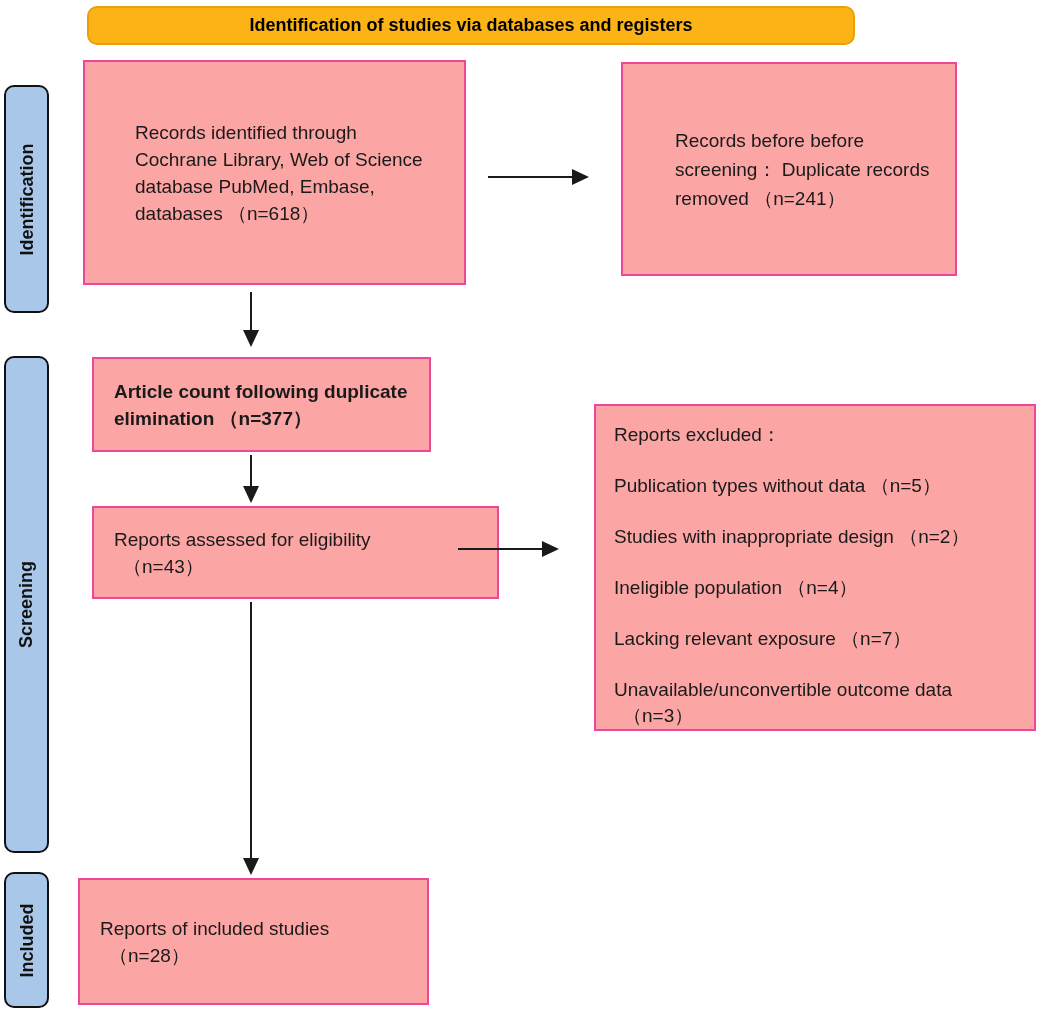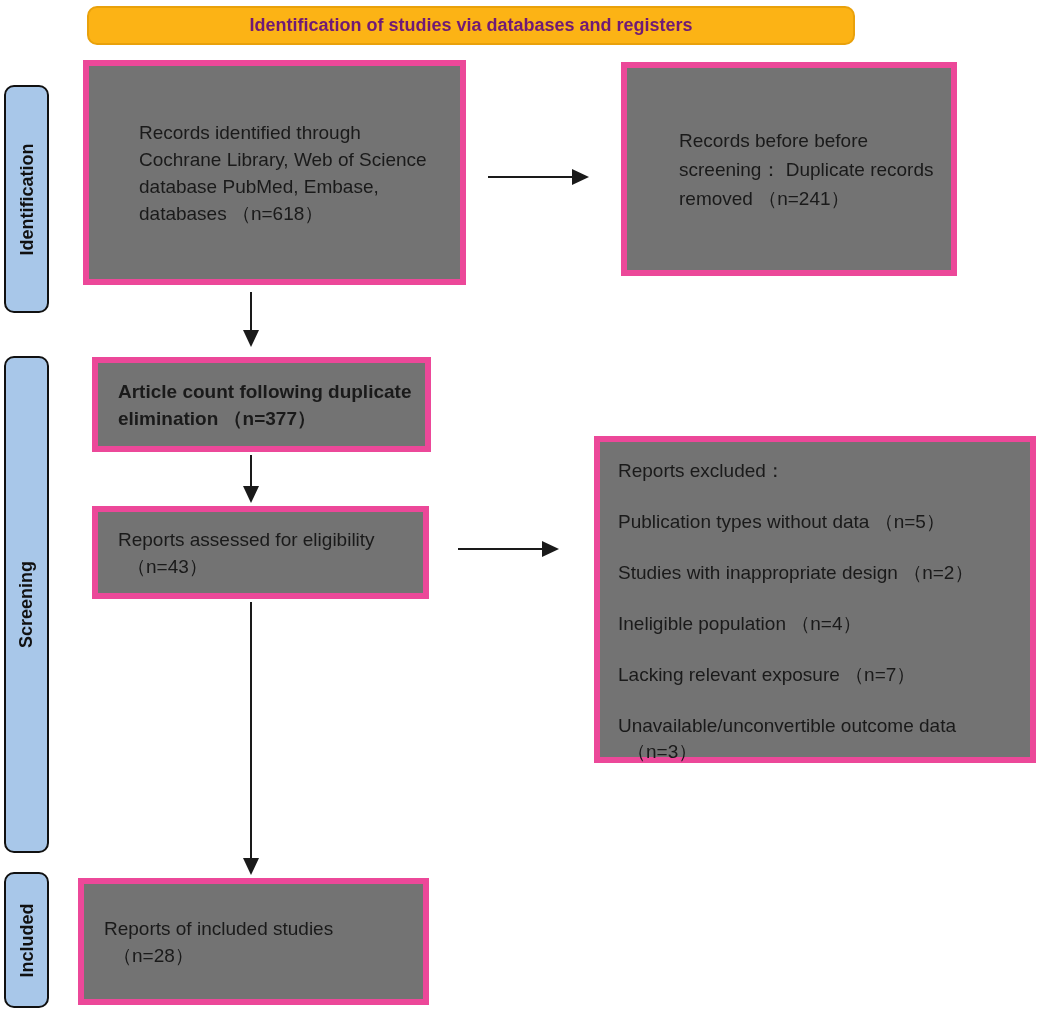--- a/index.html
+++ b/index.html
@@ -22,21 +22,21 @@
     left: 87px; top: 6px;
     width: 768px; height: 39px;
     border: 2.5px solid #e9a10b;
     background: #fcb315;
     border-radius: 10px;
     display: flex;
     align-items: center;
     justify-content: center;
     font-size: 18px;
     font-weight: bold;
-    color: #701a75;
+    color: #000000;
     box-sizing: border-box;
   }
   
   .stage {
     position: absolute;
     left: 4px;
     width: 45px;
     border: 2.5px solid #111111;
     background: #a8c7e9;
     border-radius: 10px;
@@ -51,22 +51,22 @@
     font-size: 18px;
     font-weight: bold;
     color: #111111;
   }
   .stage.identification { top: 85px;  height: 228px; }
   .stage.screening      { top: 356px; height: 497px; }
   .stage.included       { top: 872px; height: 136px; }
   
   .fbox {
     position: absolute;
-    background: #737373;
-    border: 6px solid #ec4899;
+    background: #fca5a5;
+    border: 2px solid #ec4899;
     box-sizing: border-box;
     font-size: 19px;
     line-height: 27px;
     display: flex;
     flex-direction: column;
     justify-content: center;
   }
   .fbox .ln { display: block; }
   .fbox .indent { padding-left: 9px; }
   .box-records-identified {
@@ -76,25 +76,25 @@
   .box-records-removed {
     left: 621px; top: 62px; width: 336px; height: 214px;
     padding-left: 52px; padding-right: 6px;
     line-height: 29px;
   }
   .box-after-duplicates {
     left: 92px; top: 357px; width: 339px; height: 95px;
     padding-left: 20px; padding-right: 8px; font-weight: bold;
   }
   .box-assessed {
-    left: 92px; top: 506px; width: 337px; height: 93px;
+    left: 92px; top: 506px; width: 407px; height: 93px;
     padding-left: 20px; padding-right: 0;
   }
   .box-excluded {
-    left: 594px; top: 436px; width: 442px; height: 327px;
+    left: 594px; top: 404px; width: 442px; height: 327px;
     padding: 16px 10px 10px 18px;
     justify-content: flex-start;
     line-height: 26px;
   }
   .box-excluded .ln { margin-bottom: 25px; }
   .box-excluded .ln.no-gap { margin-bottom: 0; }
   .box-included {
     left: 78px; top: 878px; width: 351px; height: 127px;
     padding-left: 20px; padding-right: 8px;
   }

